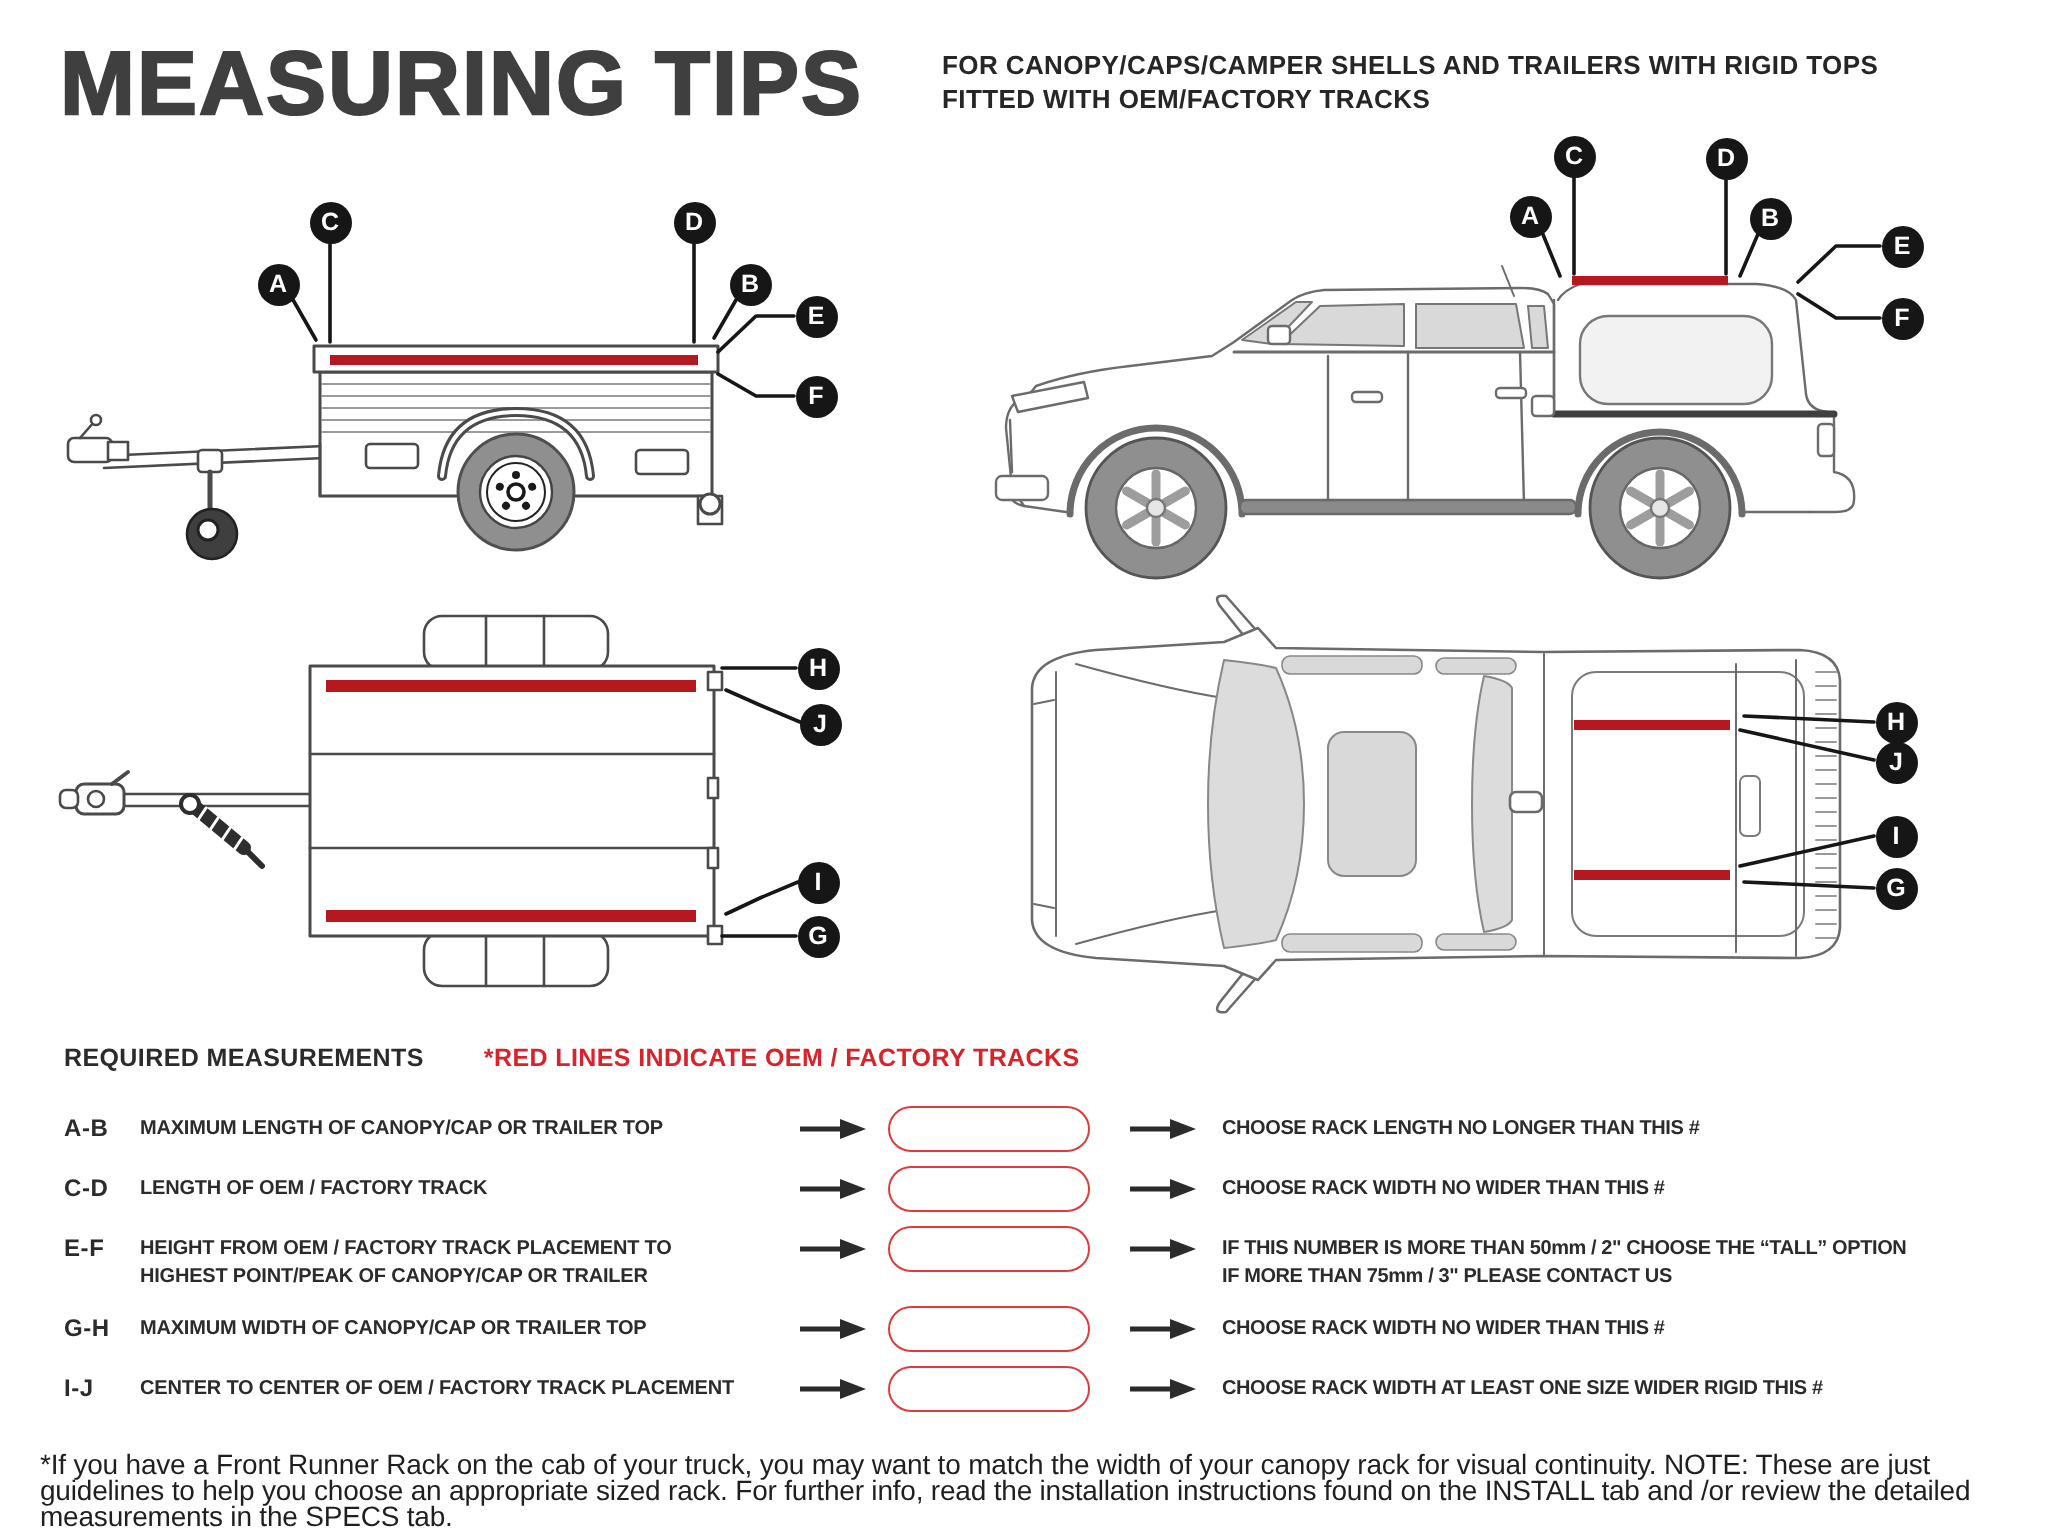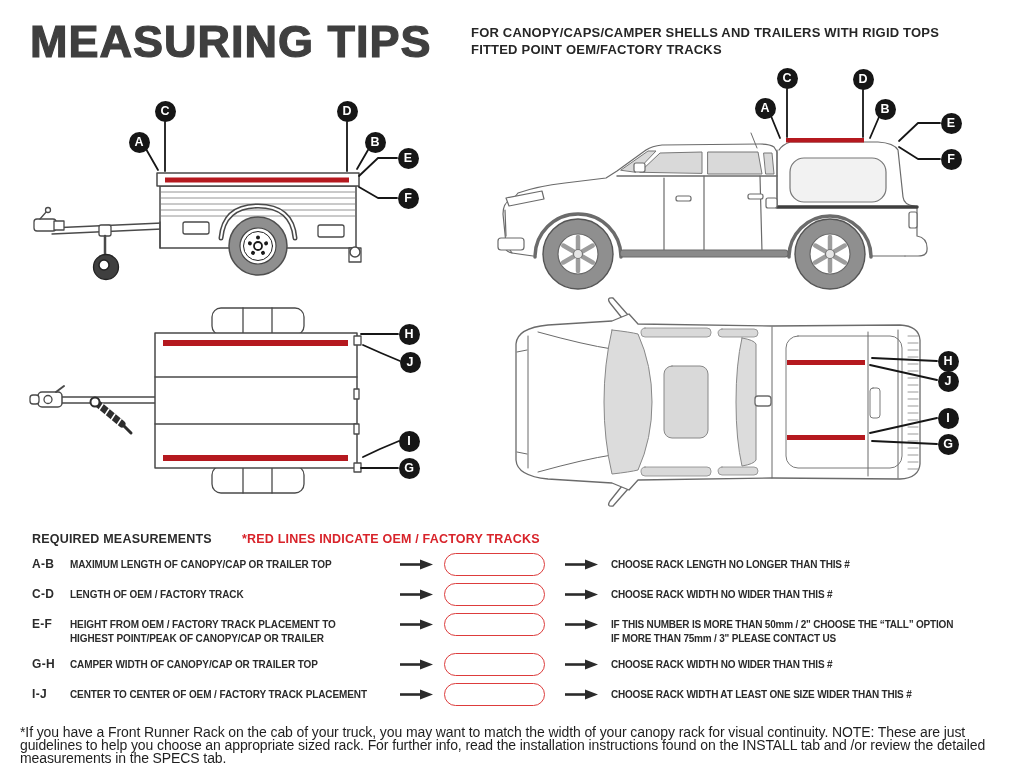--- a/index.html
+++ b/index.html
@@ -11,21 +11,21 @@
   #subtitle{position:absolute;left:471px;top:24px;font-size:13px;font-weight:bold;
             line-height:17px;color:#262626;letter-spacing:.2px;}
   
   #art{position:absolute;left:0;top:0;}
   
   .co{position:absolute;width:21px;height:21px;margin-left:-10.5px;margin-top:-10.5px;
       background:#161616;border-radius:50%;color:#fff;font-size:12.5px;font-weight:bold;
       display:flex;align-items:center;justify-content:center;line-height:1;}
   
   #legend{position:absolute;left:32px;top:522px;display:flex;gap:30px;
-          font-size:12.5px;font-weight:bold;letter-spacing:.2px;margin-top:10px;}
+          font-size:12.5px;font-weight:bold;letter-spacing:.2px;}
   #legend .red{color:#d8232a;}
   #rows{position:absolute;left:32px;top:556px;width:980px;}
   .m-row{display:grid;grid-template-columns:38px 330px 44px 103px 64px 1fr;
          align-items:start;margin-bottom:10px;}
   .m-range{font-size:12px;font-weight:bold;letter-spacing:.3px;padding-top:1px;}
   .m-desc{font-size:10px;font-weight:bold;line-height:14px;letter-spacing:-.1px;
           white-space:pre-line;padding-top:2px;}
   .m-arrow{margin-top:3px;}
   .m-arrow2{margin-top:3px;margin-left:18px;}
   .m-field{width:99px;height:21px;border:1.6px solid #dd3c3c;border-radius:12px;
@@ -37,21 +37,21 @@
             line-height:13px;color:#1f1f1f;letter-spacing:-.1px;}
 </style>
 </head>
 <body>
 
 <div id="page">
 
   <div id="title">MEASURING TIPS</div>
   <div id="subtitle">
     <div>FOR CANOPY/CAPS/CAMPER SHELLS AND TRAILERS WITH RIGID TOPS</div>
-    <div>FITTED POINT OEM/FACTORY TRACKS</div>
+    <div>FITTED WITH OEM/FACTORY TRACKS</div>
   </div>
 
   <svg id="art" width="1024" height="520" viewBox="0 0 1024 520">
 
     <g stroke="#4a4a4a" stroke-width="1.3" fill="none" stroke-linecap="round" stroke-linejoin="round">
 
       <line x1="162" y1="223" x2="50" y2="228"></line>
       <line x1="162" y1="229" x2="52" y2="234"></line>
       <rect x="34" y="219" width="22" height="12" rx="3" fill="#fff"></rect>
       <rect x="54" y="221" width="10" height="9" fill="#fff"></rect>
@@ -365,21 +365,21 @@
       <svg class="m-arrow2" width="34" height="11" viewBox="0 0 34 11">
           <line x1="0" y1="5.5" x2="22" y2="5.5" stroke="#2b2b2b" stroke-width="2.6"></line>
           <polygon points="20,0.5 33,5.5 20,10.5" fill="#2b2b2b"></polygon>
         </svg>
       <div class="m-guide">IF THIS NUMBER IS MORE THAN 50mm / 2" CHOOSE THE “TALL” OPTION
 IF MORE THAN 75mm / 3" PLEASE CONTACT US</div>
     </div>
 
     <div class="m-row">
       <div class="m-range">G-H</div>
-      <div class="m-desc">CAMPER  WIDTH OF CANOPY/CAP OR TRAILER TOP</div>
+      <div class="m-desc">MAXIMUM  WIDTH OF CANOPY/CAP OR TRAILER TOP</div>
       <svg class="m-arrow" width="34" height="11" viewBox="0 0 34 11">
           <line x1="0" y1="5.5" x2="22" y2="5.5" stroke="#2b2b2b" stroke-width="2.6"></line>
           <polygon points="20,0.5 33,5.5 20,10.5" fill="#2b2b2b"></polygon>
         </svg>
       <div class="m-field"></div>
       <svg class="m-arrow2" width="34" height="11" viewBox="0 0 34 11">
           <line x1="0" y1="5.5" x2="22" y2="5.5" stroke="#2b2b2b" stroke-width="2.6"></line>
           <polygon points="20,0.5 33,5.5 20,10.5" fill="#2b2b2b"></polygon>
         </svg>
       <div class="m-guide">CHOOSE RACK WIDTH NO WIDER THAN THIS #</div>
@@ -390,20 +390,20 @@
       <div class="m-desc">CENTER TO CENTER OF OEM / FACTORY TRACK PLACEMENT</div>
       <svg class="m-arrow" width="34" height="11" viewBox="0 0 34 11">
           <line x1="0" y1="5.5" x2="22" y2="5.5" stroke="#2b2b2b" stroke-width="2.6"></line>
           <polygon points="20,0.5 33,5.5 20,10.5" fill="#2b2b2b"></polygon>
         </svg>
       <div class="m-field"></div>
       <svg class="m-arrow2" width="34" height="11" viewBox="0 0 34 11">
           <line x1="0" y1="5.5" x2="22" y2="5.5" stroke="#2b2b2b" stroke-width="2.6"></line>
           <polygon points="20,0.5 33,5.5 20,10.5" fill="#2b2b2b"></polygon>
         </svg>
-      <div class="m-guide">CHOOSE RACK WIDTH AT LEAST ONE SIZE WIDER THAN THIS #</div>
+      <div class="m-guide">CHOOSE RACK WIDTH AT LEAST ONE SIZE WIDER RIGID THIS #</div>
     </div>
 
   </div>
 
   <div id="footnote">*If you have a Front Runner Rack on the cab of your truck, you may want to match the width of your canopy rack for visual continuity. NOTE: These are just guidelines to help you choose an appropriate sized rack. For further info, read the installation instructions found on the INSTALL tab and /or review the detailed measurements in the SPECS tab.</div>
 
 </div>
 
 </body></html>

